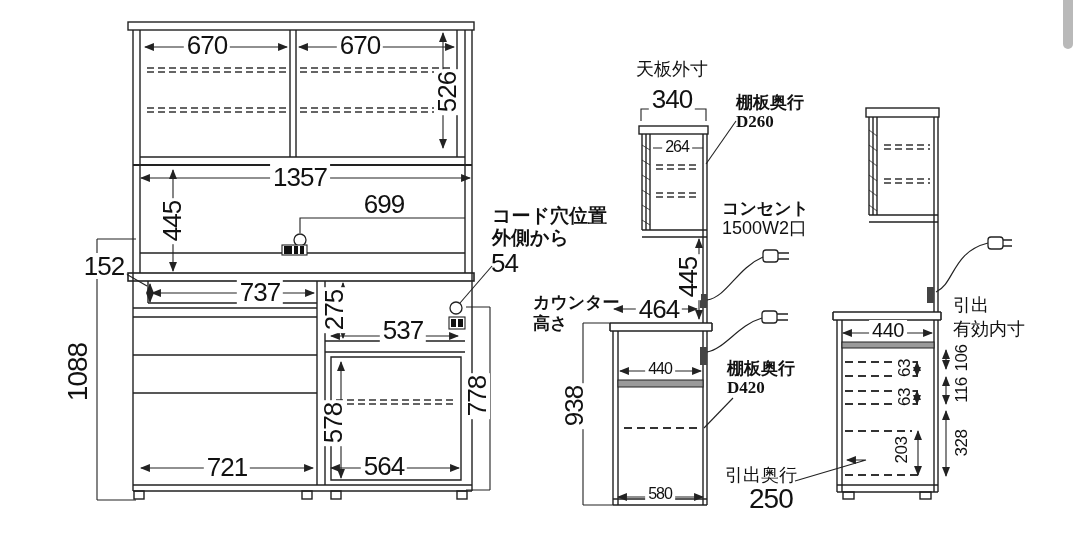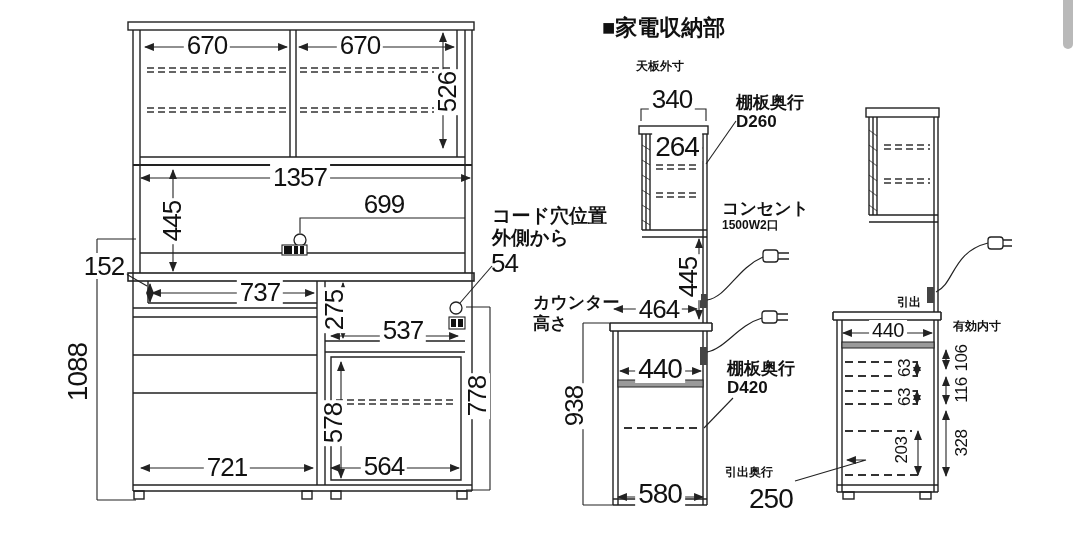--- a/index.html
+++ b/index.html
@@ -7,25 +7,25 @@
     position:relative;width:1080px;height:543px;background:#ffffff;
     font-family:"Liberation Sans","DejaVu Sans",sans-serif;overflow:hidden;
   }
   #linework{position:absolute;left:0;top:0;}
   .lb{position:absolute;white-space:nowrap;color:#111;line-height:1;}
   .c{transform:translate(-50%,-50%);background:#fff;padding:0 3px;}
   .r{transform:translate(-50%,-50%) rotate(-90deg);background:#fff;padding:0 3px;}
   .a{background:transparent;}
   .n17{font-size:17px;letter-spacing:-0.5px;}
   .n20{font-size:20px;letter-spacing:-0.5px;}
-  .n24{font-size:28px;letter-spacing:-1px;}
+  .n24{font-size:16px;letter-spacing:-1px;}
   .n26{font-size:26px;letter-spacing:-1px;}
   .n28{font-size:28px;letter-spacing:-1px;}
-  .j17{font-size:17px;font-weight:bold;}
-  .j18{font-size:12px;font-weight:bold;text-align:center;}
+  .j17{font-size:17px;font-weight:bold;font-family:Liberation Serif, serif;}
+  .j18{font-size:18px;font-weight:normal;text-align:center;}
   .j19{font-size:19px;font-weight:bold;}
   .ttl{font-family:"Liberation Serif","DejaVu Serif",serif;font-size:22px;font-weight:bold;}
   #scrollbar-thumb{
     position:absolute;left:1063px;top:-8px;width:10px;height:57px;
     border-radius:5px;background:#b9b9b9;
   }
 </style>
 </head>
 <body>
 
@@ -190,39 +190,38 @@
   <span class="lb r n26" style="left:334px;top:310px">275</span>
   <span class="lb c n26" style="left:403px;top:330px">537</span>
   <span class="lb r n28" style="left:78px;top:372px">1088</span>
   <span class="lb r n26" style="left:333px;top:423px">578</span>
   <span class="lb c n26" style="left:227px;top:467px">721</span>
   <span class="lb c n26" style="left:384px;top:466px">564</span>
   <span class="lb r n26" style="left:477px;top:396px">778</span>
   <span class="lb a j17" style="left:533px;top:294px">カウンター</span>
   <span class="lb a j17" style="left:533px;top:315px">高さ</span>
 
-  <span class="lb a ttl" style="left:602px;top:17px">■家電収納部</span>
   <span class="lb a j18" style="left:636px;top:60px">天板外寸</span>
   <span class="lb c n26" style="left:672px;top:99px">340</span>
   <span class="lb a j17" style="left:736px;top:94px">棚板奥行</span>
   <span class="lb a j17" style="left:736px;top:113px">D260</span>
   <span class="lb c n24" style="left:677px;top:147px">264</span>
   <span class="lb a j17" style="left:722px;top:200px">コンセント</span>
   <span class="lb a j18" style="left:722px;top:219px">1500W2口</span>
   <span class="lb r n26" style="left:688px;top:277px">445</span>
   <span class="lb c n26" style="left:659px;top:309px">464</span>
   <span class="lb r n26" style="left:574px;top:406px">938</span>
   <span class="lb c n24" style="left:660px;top:369px">440</span>
   <span class="lb a j17" style="left:727px;top:360px">棚板奥行</span>
   <span class="lb a j17" style="left:727px;top:379px">D420</span>
   <span class="lb c n24" style="left:660px;top:494px">580</span>
   <span class="lb a j18" style="left:725px;top:466px">引出奥行</span>
   <span class="lb a n28" style="left:749px;top:485px">250</span>
 
-  <span class="lb a j18" style="left:897px;top:296px">引出</span>
+  <span class="lb a j18" style="left:953px;top:296px">引出</span>
   <span class="lb a j18" style="left:953px;top:320px">有効内寸</span>
   <span class="lb c n20" style="left:888px;top:330px">440</span>
   <span class="lb r n17" style="left:904px;top:368px">63</span>
   <span class="lb r n17" style="left:904px;top:397px">63</span>
   <span class="lb r n17" style="left:901px;top:450px">203</span>
   <span class="lb r n17" style="left:961px;top:358px">106</span>
   <span class="lb r n17" style="left:961px;top:390px">116</span>
   <span class="lb r n17" style="left:961px;top:443px">328</span>
 
   <div id="scrollbar-thumb"></div>

